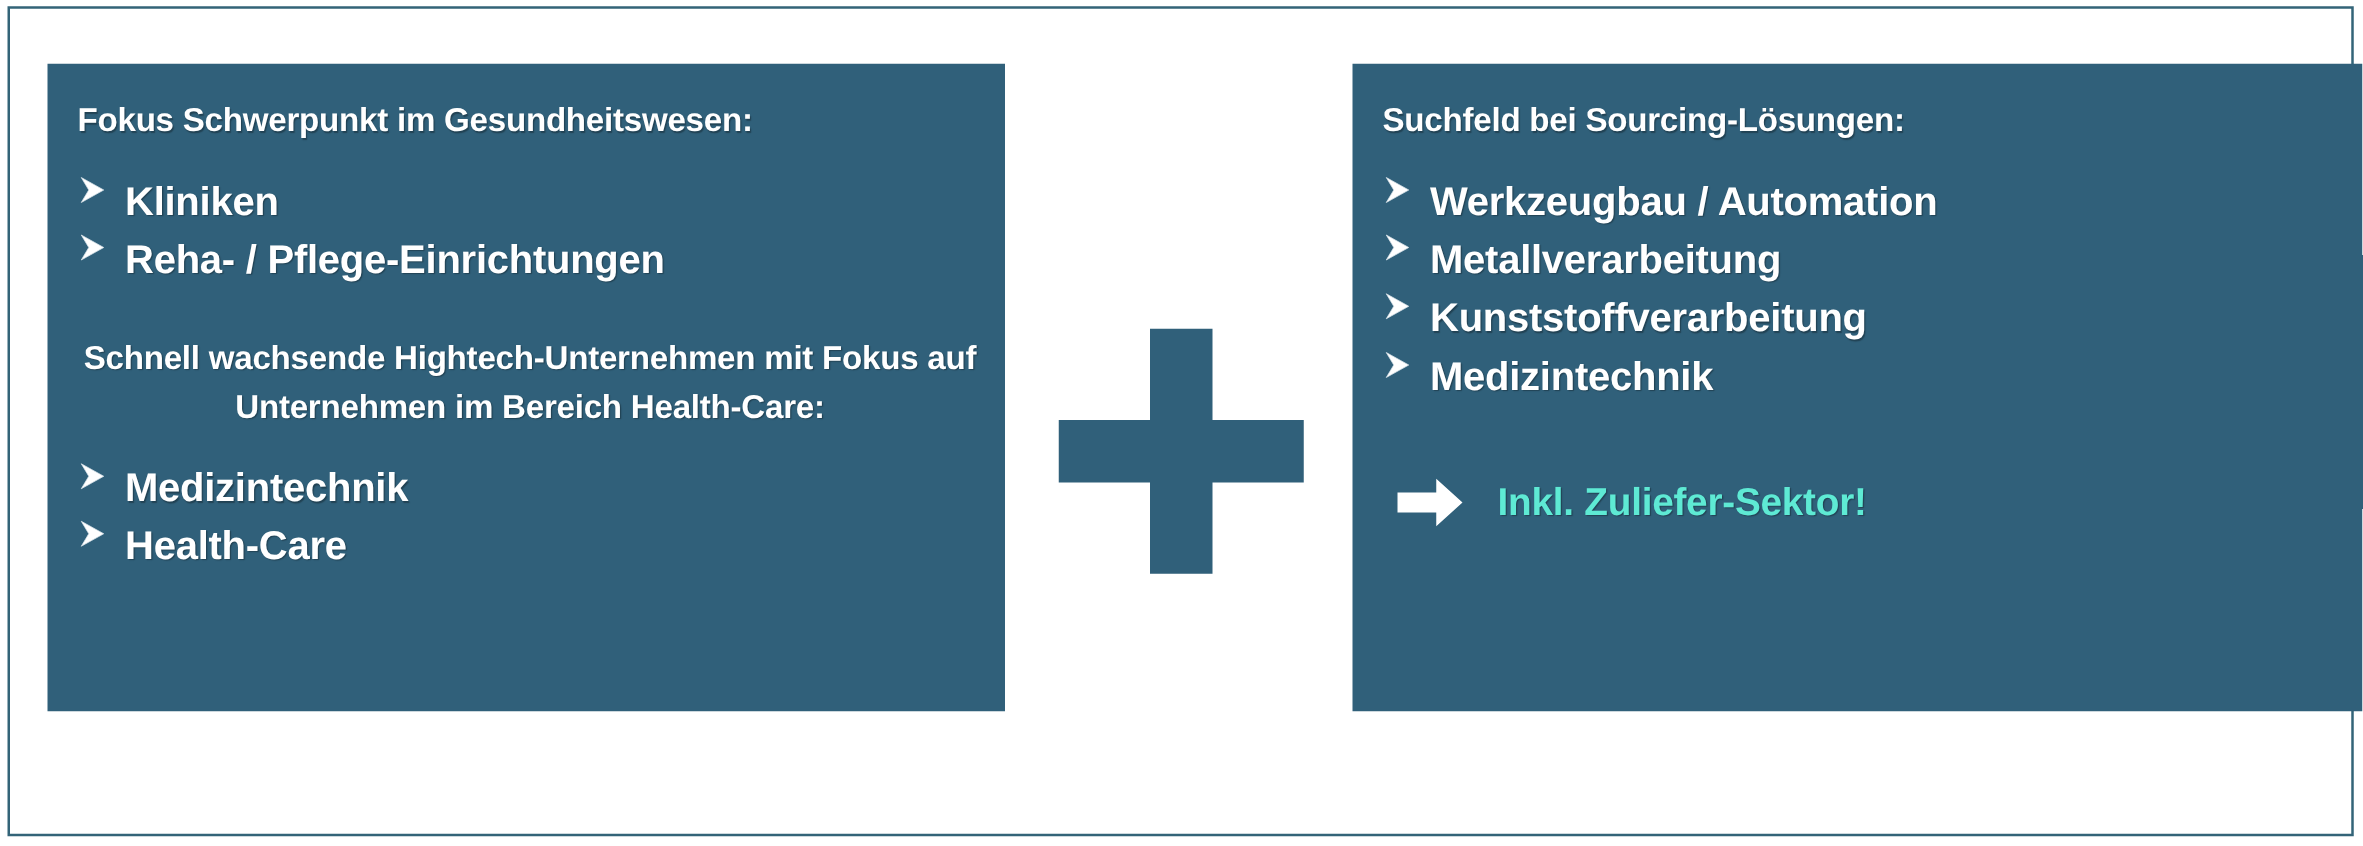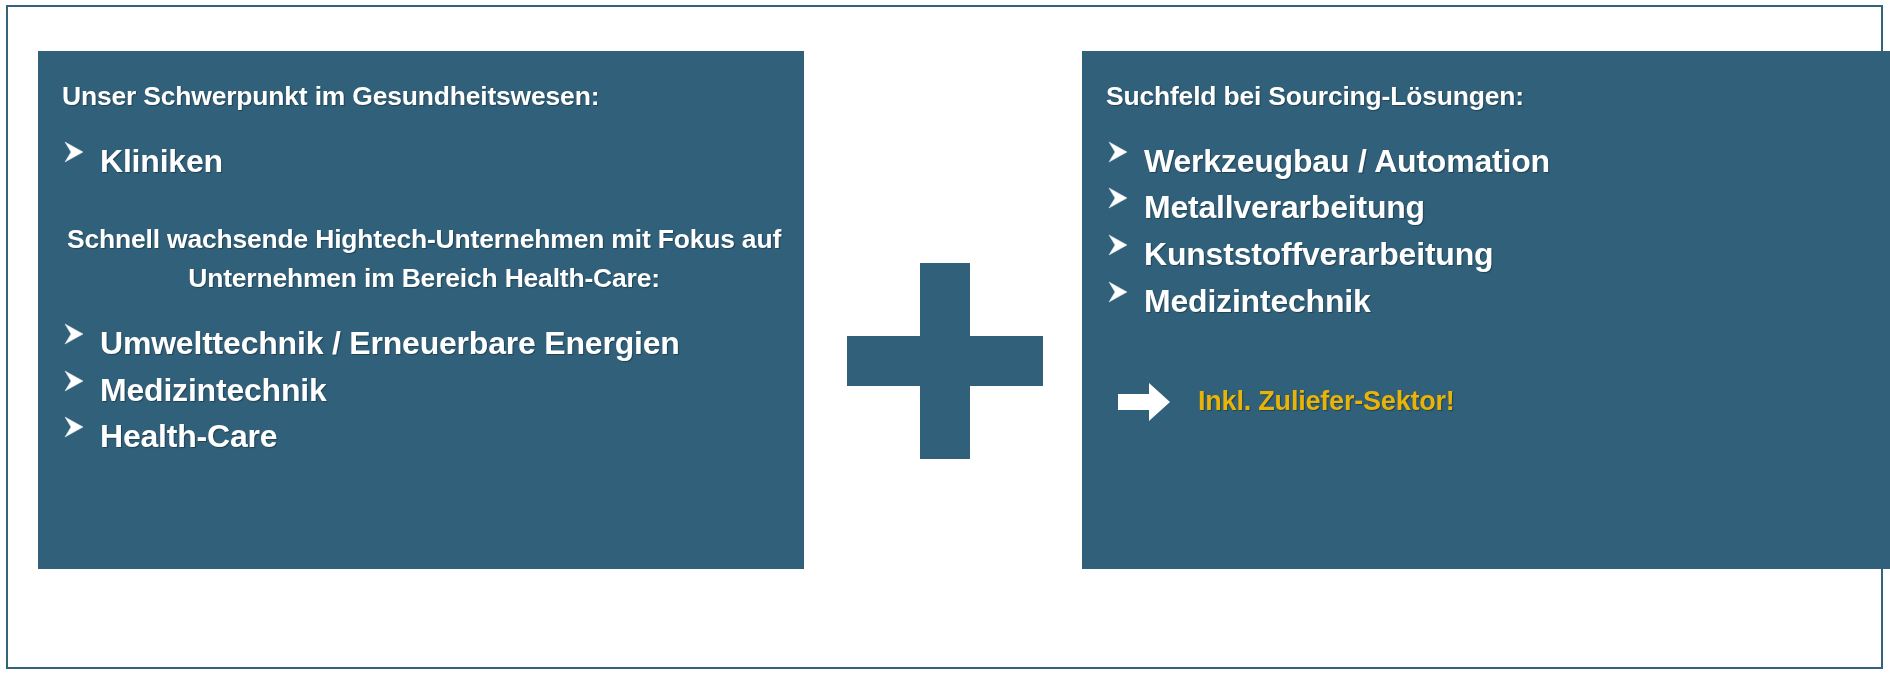--- a/index.html
+++ b/index.html
@@ -116,22 +116,22 @@
     width: 66px;
     margin-left: 10px;
     margin-right: 16px;
   }
   .callout-arrow svg {
     display: block;
     width: 56px;
     height: 42px;
   }
   .callout-text {
-    color: #eab308;
-    font-size: 27px;
+    color: #5eead4;
+    font-size: 31px;
     font-weight: bold;
     letter-spacing: -0.2px;
     text-shadow: 1px 1px 1px rgba(0,0,0,0.32);
     text-align: center;
   }
 
   .plus-sign {
     position: absolute;
     left: 847px;
     top: 263px;
@@ -158,50 +158,50 @@
 </head>
 <body>
 
 <div class="slide">
 
   <div class="frame-border"></div>
 
   <div class="panel panel-left">
     <div class="panel-inner">
 
-      <div class="heading">Unser Schwerpunkt im Gesundheitswesen:</div>
+      <div class="heading">Fokus Schwerpunkt im Gesundheitswesen:</div>
 
       <div class="spacer-sm"></div>
 
       <ul class="bullets">
         <li>
           <span class="bullet-marker">
             <svg viewBox="0 0 24 26" aria-hidden="true">
               <path d="M3 3 L21 13 L3 23 L9 13 Z" fill="#ffffff" stroke="#d7e2e8" stroke-width="0.6"></path>
             </svg>
           </span>
           <span class="bullet-text">Kliniken</span>
         </li>
+        <li>
+          <span class="bullet-marker">
+            <svg viewBox="0 0 24 26" aria-hidden="true">
+              <path d="M3 3 L21 13 L3 23 L9 13 Z" fill="#ffffff" stroke="#d7e2e8" stroke-width="0.6"></path>
+            </svg>
+          </span>
+          <span class="bullet-text">Reha- / Pflege-Einrichtungen</span>
+        </li>
       </ul>
 
       <div class="spacer-lg"></div>
 
       <div class="heading block">Schnell wachsende Hightech-Unternehmen mit Fokus auf Unternehmen im Bereich Health-Care:</div>
 
       <div class="spacer-sm"></div>
 
       <ul class="bullets">
-        <li>
-          <span class="bullet-marker">
-            <svg viewBox="0 0 24 26" aria-hidden="true">
-              <path d="M3 3 L21 13 L3 23 L9 13 Z" fill="#ffffff" stroke="#d7e2e8" stroke-width="0.6"></path>
-            </svg>
-          </span>
-          <span class="bullet-text">Umwelttechnik / Erneuerbare Energien</span>
-        </li>
         <li>
           <span class="bullet-marker">
             <svg viewBox="0 0 24 26" aria-hidden="true">
               <path d="M3 3 L21 13 L3 23 L9 13 Z" fill="#ffffff" stroke="#d7e2e8" stroke-width="0.6"></path>
             </svg>
           </span>
           <span class="bullet-text">Medizintechnik</span>
         </li>
         <li>
           <span class="bullet-marker">

